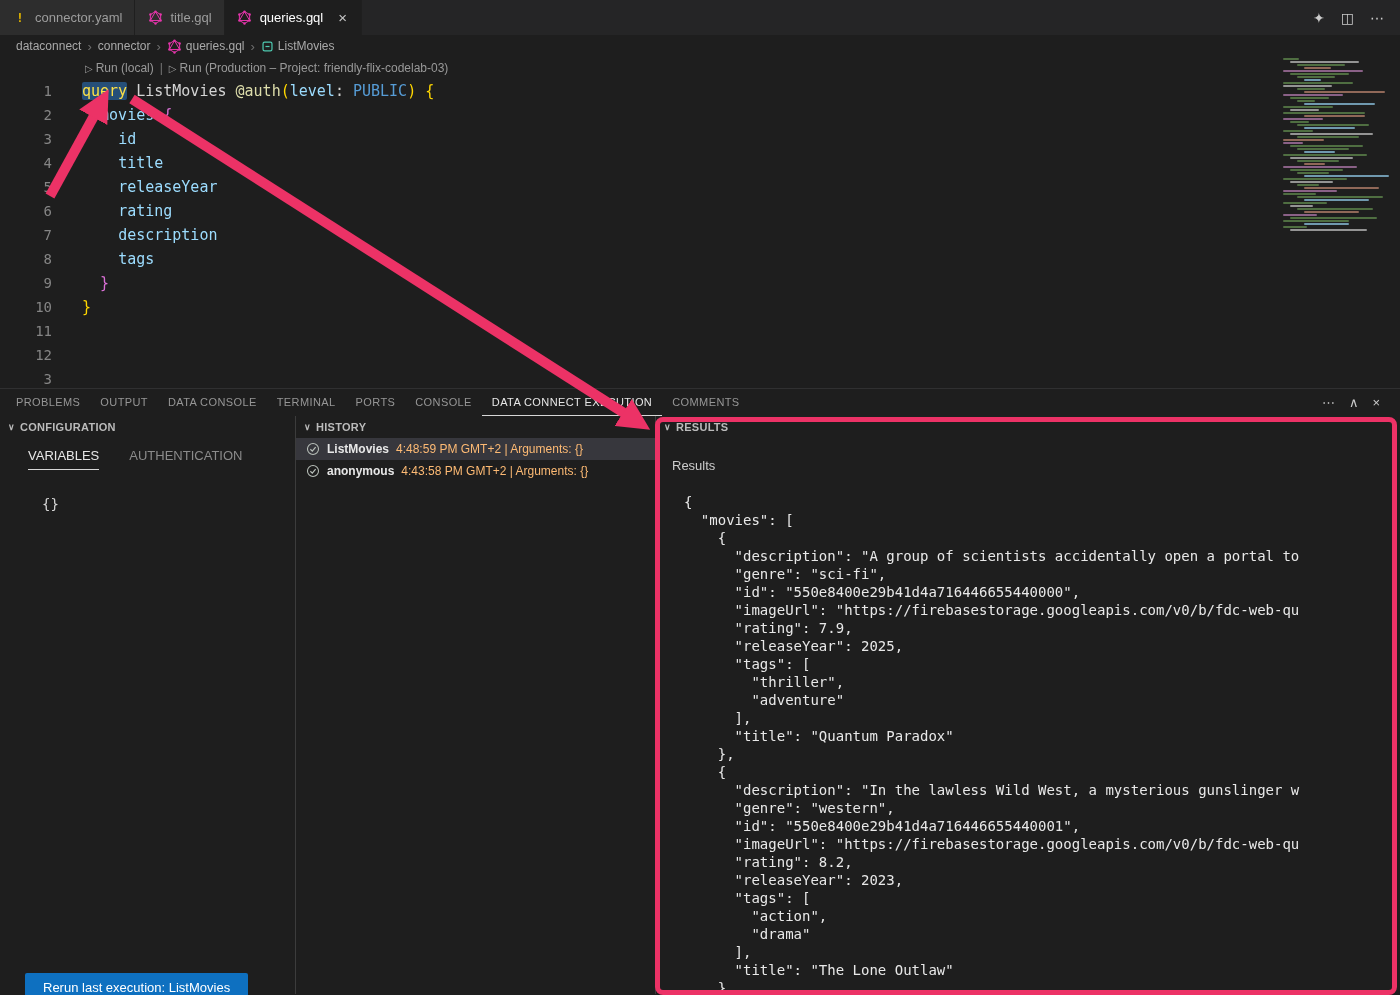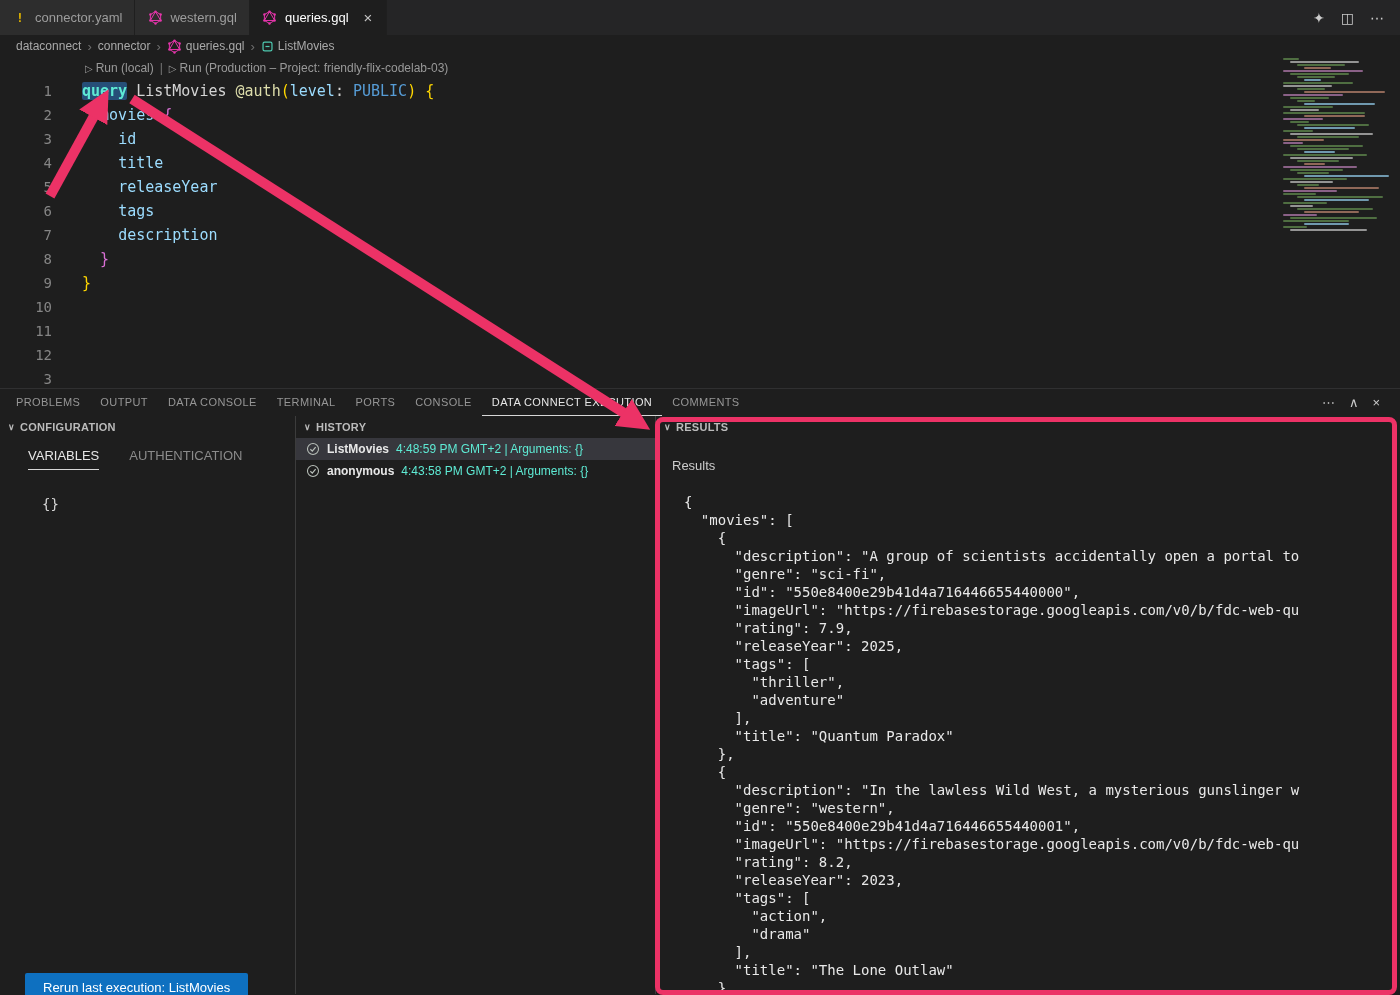--- a/index.html
+++ b/index.html
@@ -29,21 +29,21 @@
   .editor{position:absolute;top:57px;left:0;right:0;height:331px;overflow:hidden;background:#1e1e1e;}
   .gutter{position:absolute;left:0;top:22px;width:52px;text-align:right;
           font-family:"DejaVu Sans Mono",monospace;font-size:14px;line-height:24px;color:#858585;}
   .gl{height:24px;}
   .codearea{position:absolute;left:82px;top:0;right:120px;}
   .codelens{height:22px;display:flex;align-items:center;gap:6px;font-size:12px;color:#999999;padding-left:3px;}
   .lens-link{cursor:pointer;display:flex;align-items:center;gap:3px;}
   .lens-play{font-size:10px;}
   .lens-div{color:#777;}
   .code-line{height:24px;white-space:pre;font-family:"DejaVu Sans Mono",monospace;font-size:15px;line-height:24px;}
-  .tk-kw{color:#5eead4;font-weight:bold;}
+  .tk-kw{color:#fde047;}
   .tk-fn{color:#dcdcaa;}
   .tk-var{color:#9cdcfe;}
   .tk-const{color:#569cd6;}
   .tk-pl{color:#d4d4d4;}
   .tk-b1{color:#ffd700;}
   .tk-b2{color:#da70d6;}
   .tk-hl{background:#264f78;border-radius:2px;}
   .minimap{position:absolute;right:2px;top:1px;width:115px;height:240px;}
   .mm-bar{height:2px;margin-bottom:1px;border-radius:1px;opacity:.65;}
   
@@ -63,21 +63,21 @@
                   font-size:11px;font-weight:bold;color:#bbbbbb;letter-spacing:.3px;cursor:pointer;}
   .chev{font-size:9px;color:#bbbbbb;}
   .cfg-tabs{display:flex;gap:30px;padding:10px 0 0 28px;}
   .cfg-tab{font-size:13px;color:#8b8b8b;padding-bottom:6px;border-bottom:1px solid transparent;cursor:pointer;}
   .cfg-tab.active{color:#e7e7e7;border-bottom-color:#d7d7d7;}
   .cfg-value{margin:26px 0 0 42px;font-family:"DejaVu Sans Mono",monospace;font-size:14px;color:#d4d4d4;}
   .hist-row{height:22px;display:flex;align-items:center;gap:7px;padding:0 10px;font-size:12px;cursor:pointer;}
   .hist-row.selected{background:#37373d;}
   .hicon{display:flex;align-items:center;}
   .hname{color:#e7e7e7;font-weight:bold;}
-  .hmeta{color:#5eead4;}
+  .hmeta{color:#fdba74;}
   .results-label{margin:20px 0 0 16px;font-size:13px;color:#cccccc;}
   .results-json{margin:20px 0 0 28px;font-family:"DejaVu Sans Mono",monospace;
                 font-size:14px;line-height:18px;color:#e8e8e8;white-space:pre;}
   .rline{height:18px;white-space:pre;}
   
   .rerun{position:absolute;left:25px;top:973px;height:28px;padding:0 18px;border:none;
          border-radius:2px;background:#0e70c0;color:#ffffff;font-size:13px;cursor:pointer;
          font-family:"Liberation Sans",sans-serif;}
   
   .annot-box{position:absolute;left:655px;top:417px;width:732px;height:568px;
@@ -103,21 +103,21 @@
             <g fill="#e535ab">
               <circle cx="12" cy="2.5" r="1.9"></circle>
               <circle cx="20.2" cy="7.25" r="1.9"></circle>
               <circle cx="20.2" cy="16.75" r="1.9"></circle>
               <circle cx="12" cy="21.5" r="1.9"></circle>
               <circle cx="3.8" cy="16.75" r="1.9"></circle>
               <circle cx="3.8" cy="7.25" r="1.9"></circle>
             </g>
           </svg>
         </span>
-        <span class="tlabel">western.gql</span>
+        <span class="tlabel">title.gql</span>
       </div>
       <div class="tab active">
         <span class="ticon">
           <svg viewBox="0 0 24 24" width="15" height="15">
             <g fill="none" stroke="#e535ab" stroke-width="1.6">
               <polygon points="12,2.5 20.2,7.25 20.2,16.75 12,21.5 3.8,16.75 3.8,7.25"></polygon>
               <polygon points="12,2.5 20.2,16.75 3.8,16.75"></polygon>
             </g>
             <g fill="#e535ab">
               <circle cx="12" cy="2.5" r="1.9"></circle>
@@ -207,22 +207,23 @@
         <span class="lens-play">▷</span>
         <span>Run (Production – Project: friendly-flix-codelab-03)</span>
       </span>
     </div>
     <div id="code">
         <div class="code-line"><span class="tk-kw tk-hl">query</span><span class="tk-pl"> </span><span class="tk-pl">ListMovies</span><span class="tk-pl"> </span><span class="tk-fn">@auth</span><span class="tk-b1">(</span><span class="tk-var">level</span><span class="tk-pl">: </span><span class="tk-const">PUBLIC</span><span class="tk-b1">)</span><span class="tk-pl"> </span><span class="tk-b1">{</span></div>
         <div class="code-line"><span class="tk-pl">  </span><span class="tk-var">movies</span><span class="tk-pl"> </span><span class="tk-b2">{</span></div>
         <div class="code-line"><span class="tk-pl">    </span><span class="tk-var">id</span></div>
         <div class="code-line"><span class="tk-pl">    </span><span class="tk-var">title</span></div>
         <div class="code-line"><span class="tk-pl">    </span><span class="tk-var">releaseYear</span></div>
+        <div class="code-line"><span class="tk-pl">    </span><span class="tk-var">rating</span></div>
+        <div class="code-line"><span class="tk-pl">    </span><span class="tk-var">description</span></div>
         <div class="code-line"><span class="tk-pl">    </span><span class="tk-var">tags</span></div>
-        <div class="code-line"><span class="tk-pl">    </span><span class="tk-var">description</span></div>
         <div class="code-line"><span class="tk-pl">  </span><span class="tk-b2">}</span></div>
         <div class="code-line"><span class="tk-b1">}</span></div>
         <div class="code-line"></div>
       </div>
   </div>
   <div class="minimap" id="minimap">
       <div class="mm-bar" style="width: 16px; margin-left: 0px; background: rgb(106, 153, 85);"></div>
       <div class="mm-bar" style="width: 69px; margin-left: 7px; background: rgb(212, 212, 212);"></div>
       <div class="mm-bar" style="width: 48px; margin-left: 14px; background: rgb(106, 153, 85);"></div>
       <div class="mm-bar" style="width: 27px; margin-left: 21px; background: rgb(206, 145, 120);"></div>

